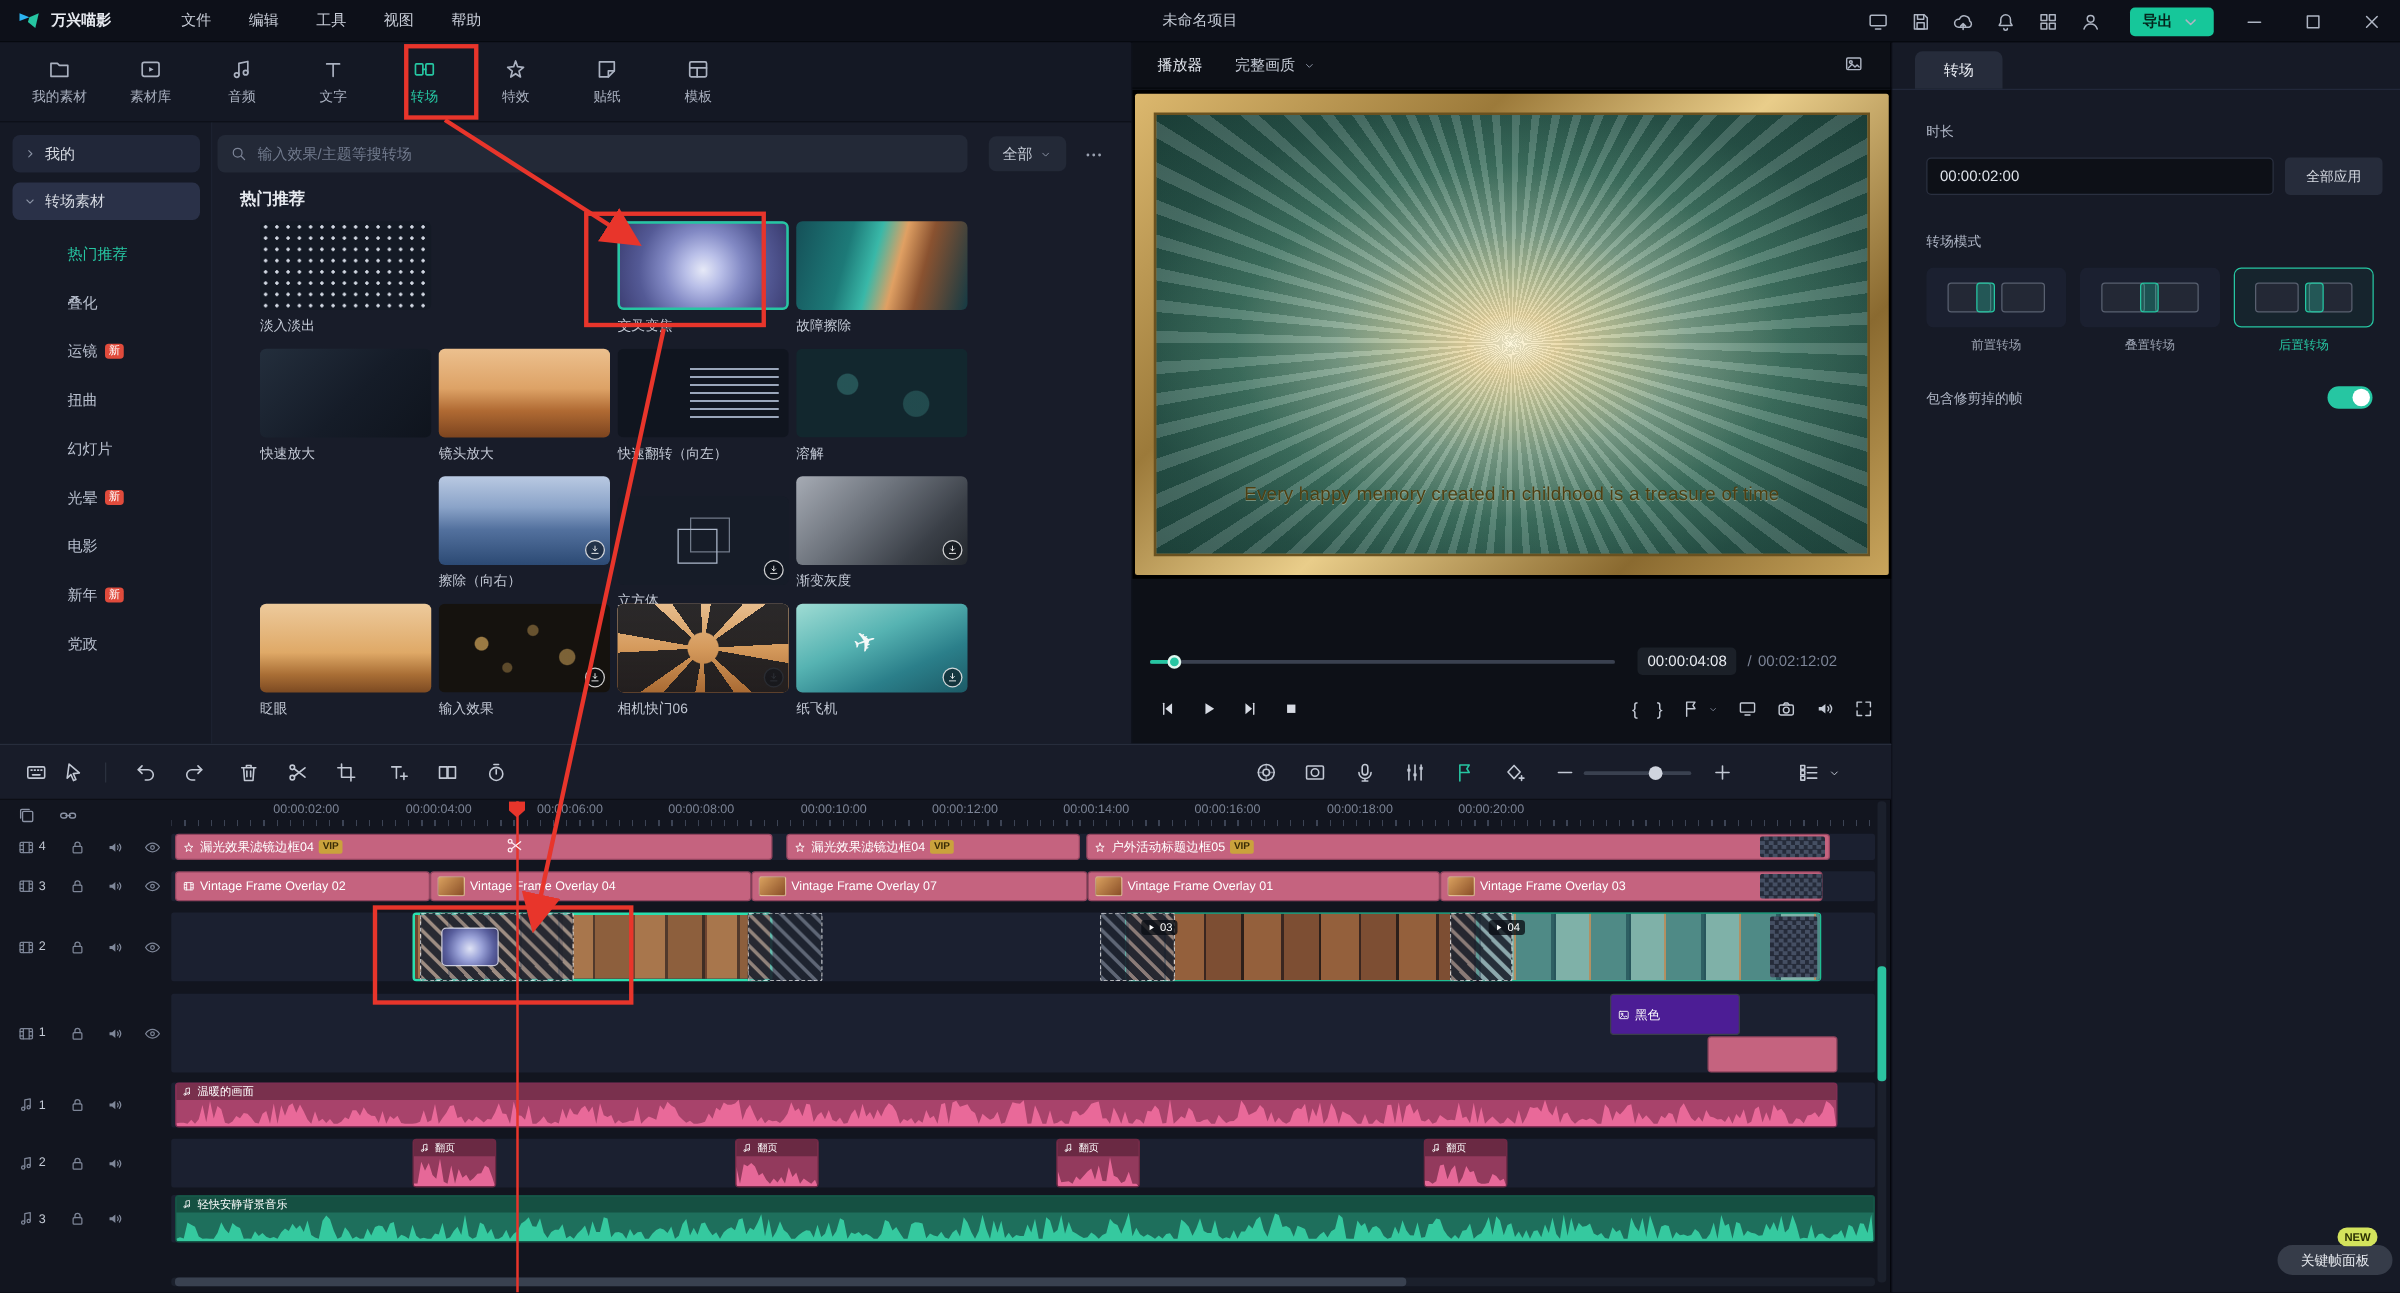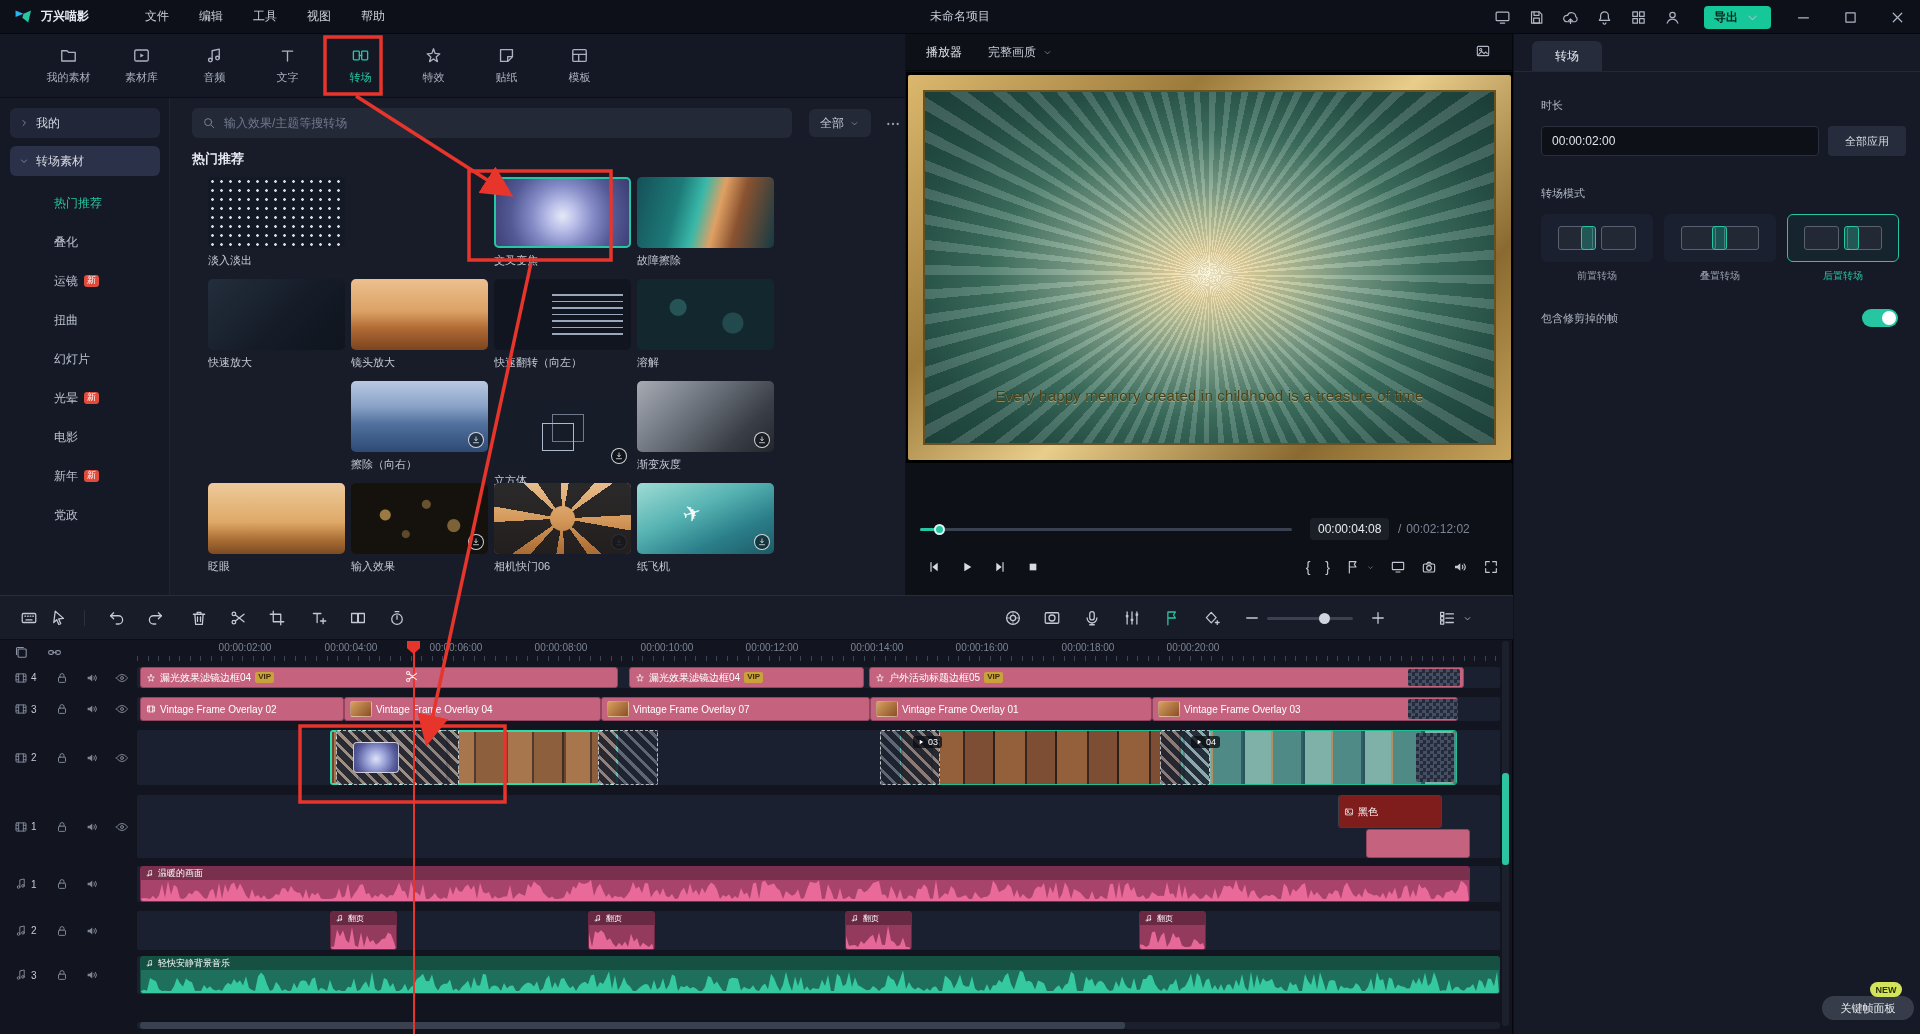--- a/index.html
+++ b/index.html
@@ -19,39 +19,39 @@
   #mb-right{position:absolute;right:0;top:0;height:34px;display:flex;align-items:center;gap:17px;padding-right:8px}
   #mb-right .ic{width:17px;height:17px;color:#aeb5c3}
   .export-btn{display:flex;align-items:center;gap:6px;background:#16c79a;color:#04251c;font-size:12px;font-weight:bold;
      border-radius:4px;height:23px;padding:0 10px;margin-left:6px}
   .export-btn .ic{width:12px;height:12px;color:#04251c}
   .winbtn{width:30px;height:34px;display:flex;align-items:center;justify-content:center;color:#aeb5c3}
   .winbtn .ic{width:14px;height:14px}
 
   
   #media-panel{position:absolute;left:0;top:34px;width:905px;height:561px;background:#151925;border-right:1px solid #05070d}
-  #media-tabs{position:absolute;left:0;top:0;width:905px;height:64px;background:#141824;display:flex;padding-left:32px;border-bottom:1px solid #0b0e16}
+  #media-tabs{position:absolute;left:0;top:0;width:905px;height:64px;background:#141824;display:flex;padding-left:11px;border-bottom:1px solid #0b0e16}
   .mtab{width:73px;display:flex;flex-direction:column;align-items:center;justify-content:center;gap:5px;color:#aab1c0;font-size:11px}
   .mtab .ic{width:19px;height:19px}
   .mtab.active{color:#26c6a2}
   #media-body{position:absolute;left:0;top:64px;width:905px;height:497px}
   #media-sidebar{position:absolute;left:0;top:0;width:170px;height:497px;background:#151925;border-right:1px solid #1f2534}
   .sgroup{position:absolute;left:10px;width:150px;height:30px;border-radius:6px;display:flex;align-items:center;gap:6px;
      padding:0 8px;font-size:12px;color:#d6dae2;background:#212739}
   .sgroup .ic{width:12px;height:12px;color:#8b93a5}
   .sitem{position:absolute;left:0;width:170px;height:34px;display:flex;align-items:center;padding-left:54px;font-size:12px;color:#b9c0cf}
   .sitem.active{color:#26c6a2}
   .badge-new{background:#e04b3c;color:#fff;font-size:9px;border-radius:3px;padding:1px 3px;margin-left:6px;line-height:1.1}
   .badge-new:empty{display:none}
   #sb-collapse{position:absolute;left:150px;top:522px;width:20px;height:26px;background:#212739;border-radius:4px 0 0 4px;
      display:flex;align-items:center;justify-content:center;color:#8b93a5}
   #sb-collapse .ic{width:12px;height:12px}
 
   #media-content{position:absolute;left:170px;top:0;width:735px;height:497px;background:#181c29}
-  #search-row{position:absolute;left:22px;top:10px;width:710px;height:30px}
+  #search-row{position:absolute;left:4px;top:10px;width:710px;height:30px}
   #search-box{position:absolute;left:0;top:0;width:600px;height:30px;background:#232937;border-radius:6px;display:flex;align-items:center;gap:8px;padding:0 10px}
   #search-box .ic{width:14px;height:14px;color:#7b8396}
   #search-box input{background:transparent;border:none;outline:none;color:#cfd4de;font-size:12px;width:100%;font-family:inherit}
   #search-box input::placeholder{color:#717a8d}
   #filter-chip{position:absolute;left:617px;top:1px;width:62px;height:28px;background:#232937;border-radius:6px;display:flex;align-items:center;justify-content:center;gap:5px;font-size:12px;color:#c3c9d4}
   #filter-chip .ic{width:11px;height:11px;color:#8b93a5}
   #more-btn{position:absolute;left:690px;top:5px;width:22px;height:22px;display:flex;align-items:center;justify-content:center;color:#9aa1b0}
   #section-title{position:absolute;left:22px;top:52px;font-size:13px;font-weight:bold;color:#e8ebf1}
   .thumb-cell{position:absolute;width:137px}
   .thumb{position:relative;width:137px;height:71px;border-radius:5px;overflow:hidden}
@@ -1189,21 +1189,21 @@
       <div class="checker" style="right:2px;top:2px;width:38px;height:49px"></div>
     </div>
 
     <div class="hatch" style="left:336px;width:123px">
       <div class="mini-trans" style="left:16px;top:11px;width:46px;height:31px"></div>
     </div>
     <div class="hatch" style="left:598px;width:60px"></div>
     <div class="hatch" style="left:880px;width:60px"></div>
     <div class="hatch" style="left:1160px;width:50px"></div>
 
-    <div class="clip" style="left:1338px;top:200px;width:104px;height:33px;background:#7f1d1d;border:1px solid #3a3f4a">
+    <div class="clip" style="left:1288px;top:200px;width:104px;height:33px;background:#4c1d95;border:1px solid #3a3f4a">
       <i class="ic">
           <svg viewBox="0 0 24 24" fill="none" stroke="currentColor" stroke-width="1.7" stroke-linecap="round" stroke-linejoin="round">
             <rect x="3.5" y="5" width="17" height="14" rx="1.5"></rect>
             <circle cx="8.5" cy="10" r="1.7"></circle>
             <path d="M5.5 17l4.5-4.5 3.5 3.5 2.5-2.5 2.5 2.5"></path>
           </svg>
         </i>
       <span class="clip-label">黑色</span>
     </div>
     <div style="position:absolute;left:1366px;top:234px;width:104px;height:29px;background:#c5637f;border-radius:3px;border:1px solid #93455f"></div>

